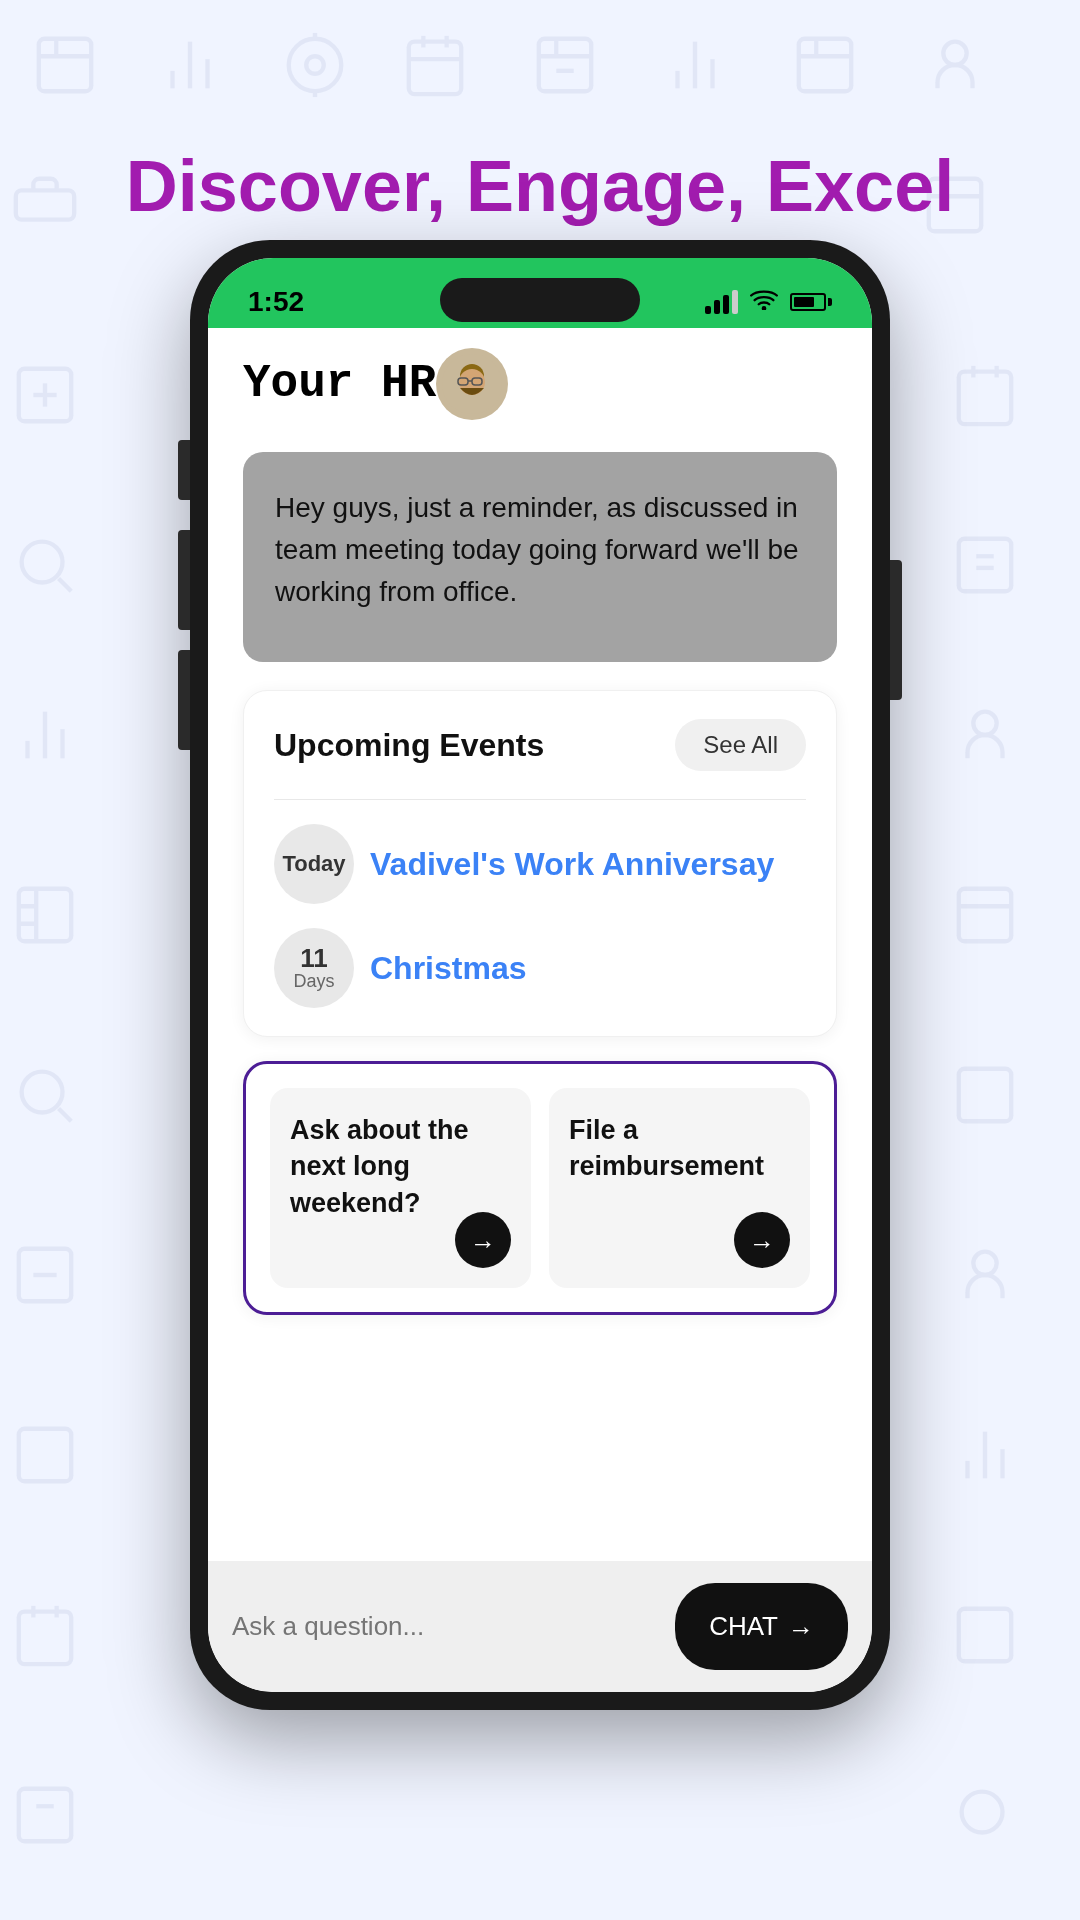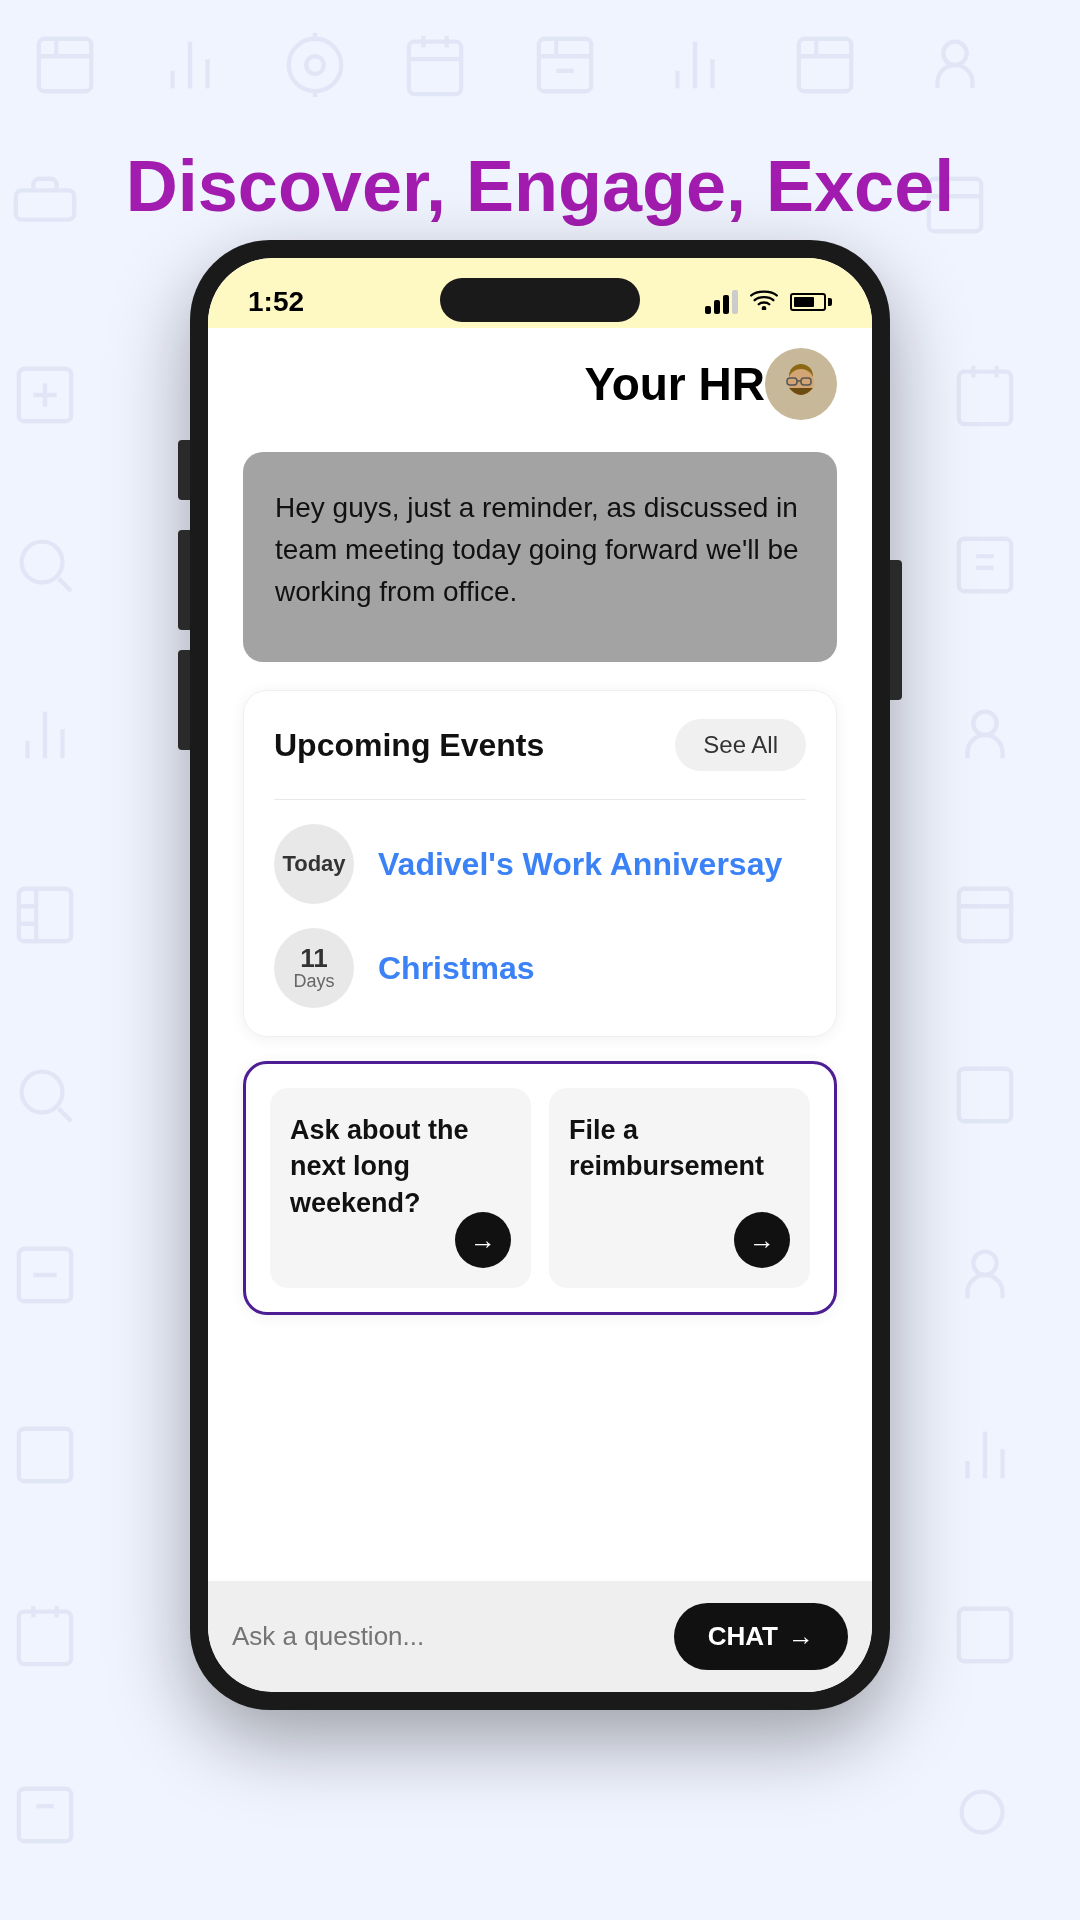--- a/index.html
+++ b/index.html
@@ -97,21 +97,21 @@
       background: #2a2a2a;
       border-radius: 0 4px 4px 0;
     }
 
     
     .status-bar {
       display: flex;
       justify-content: space-between;
       align-items: center;
       padding: 28px 40px 10px;
-      background: #fef9c3;
+      background: #22c55e;
     }
 
     .status-time {
       font-size: 28px;
       font-weight: 700;
       color: #000;
     }
 
     .status-icons {
       display: flex;
@@ -135,24 +135,25 @@
     
     .screen-content {
       padding: 0 35px;
       height: calc(100% - 80px);
       overflow: hidden;
     }
 
     
     .app-header {
       display: flex;
-      justify-content: flex-end;
+      justify-content: flex-start;
       align-items: center;
       margin-bottom: 32px;
       margin-top: 20px;
+      font-family: Liberation Mono, monospace;
     }
 
     .app-title {
       font-size: 46px;
       font-weight: 800;
       color: #000;
     }
 
     .avatar {
       width: 72px;
@@ -223,21 +224,21 @@
 
     .events-divider {
       height: 1px;
       background: #e8e8e8;
       margin-bottom: 24px;
     }
 
     .event-item {
       display: flex;
       align-items: center;
-      gap: 24px;
+      gap: 16px;
       margin-bottom: 24px;
     }
 
     .event-item:last-child {
       margin-bottom: 0;
     }
 
     .event-badge {
       width: 80px;
       height: 80px;
@@ -331,23 +332,23 @@
       outline: none;
       font-size: 26px;
       color: #888;
     }
 
     .chat-btn {
       background: #111;
       color: #fff;
       border: none;
       border-radius: 40px;
-      padding: 18px 34px;
+      padding: 28px 34px;
       font-size: 26px;
-      font-weight: 700;
+      font-weight: 400;
       cursor: pointer;
       display: flex;
       align-items: center;
       gap: 10px;
       white-space: nowrap;
     }
 
     
     .signal-bars {
       display: flex;

